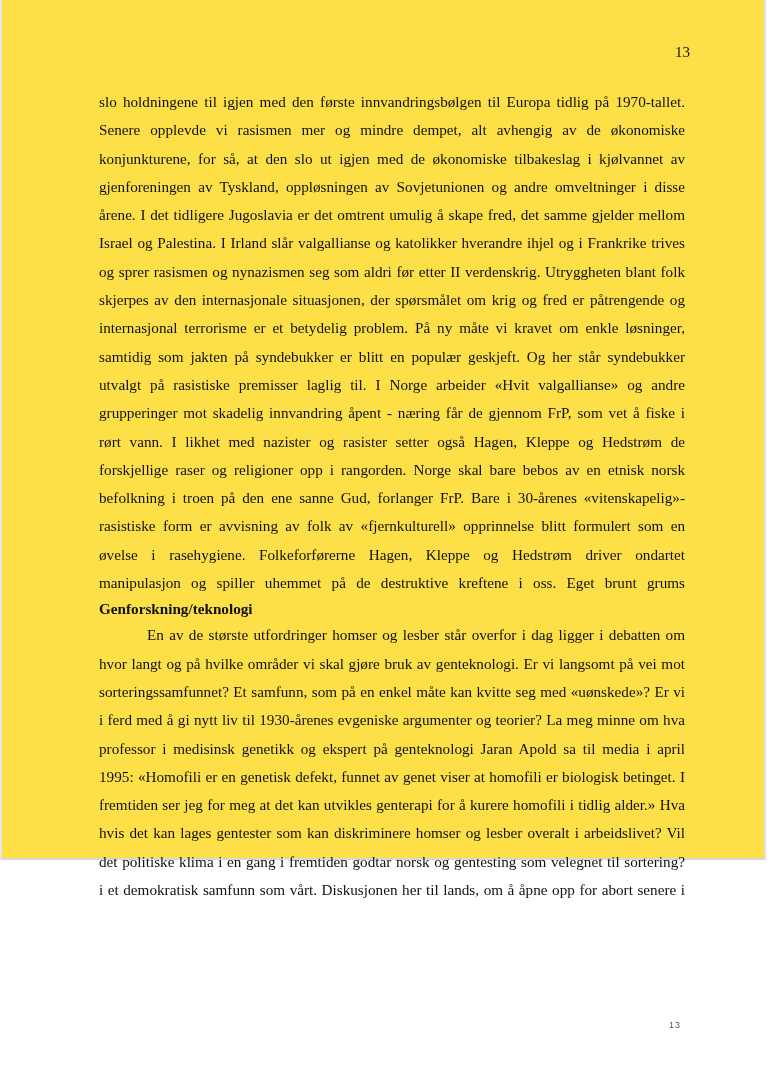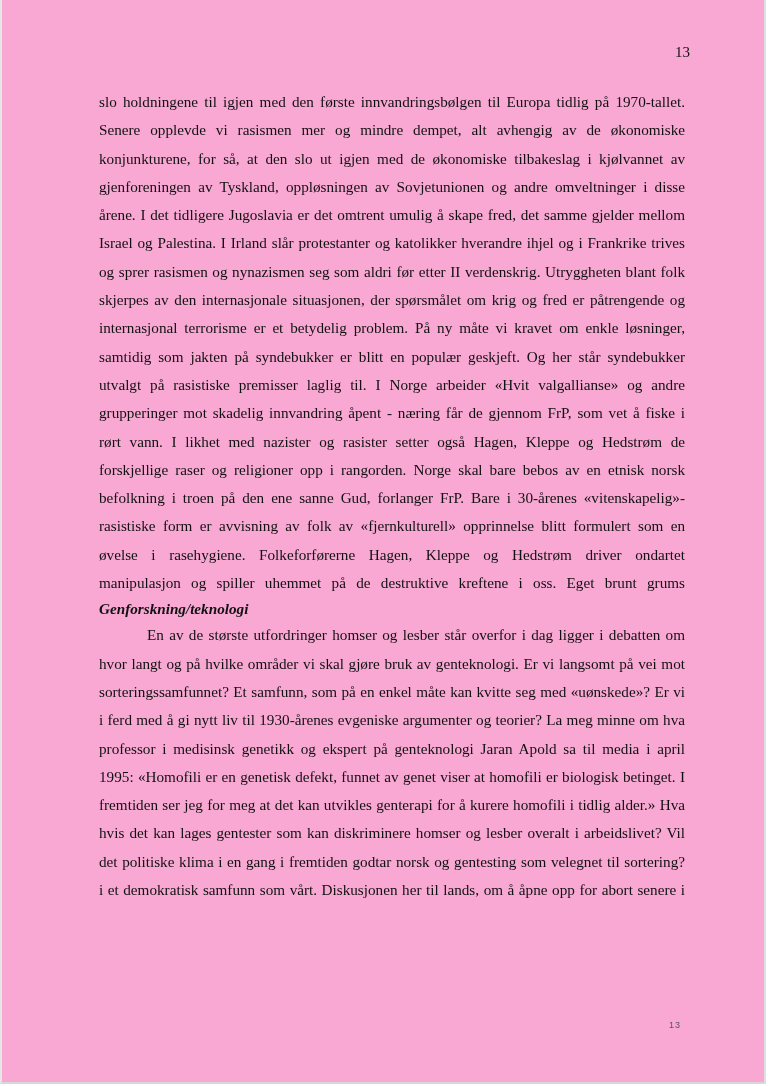--- a/index.html
+++ b/index.html
@@ -1,19 +1,19 @@
 <!DOCTYPE html>
 <html><head>
 <meta charset="utf-8">
 <style>
   html, body { margin: 0; padding: 0; background: #ffffff; }
   body { width: 768px; height: 1086px; position: relative; overflow: hidden; }
   .page {
-    position: absolute; left: 0; top: 0; width: 766px; height: 1084px;
-    background: #f9a8d4;
+    position: absolute; left: 0; top: 0; width: 766px; height: 860px;
+    background: #fde047;
     border-left: 2px solid #e6e6e6;
     border-right: 2px solid #e0e0e0;
     border-bottom: 2px solid #d8d8d8;
     box-sizing: border-box;
   }
   .page-number {
     position: absolute; top: 44px; left: 668px; width: 20px; text-align: right;
     font-family: "Liberation Serif", serif; font-size: 15px; color: #111;
   }
   .body-text {
@@ -21,21 +21,21 @@
     font-family: "Liberation Serif", serif; font-size: 15.2px; color: #111;
   }
   .line {
     height: 28.3px; line-height: 28.3px; white-space: nowrap;
     text-align: justify; text-align-last: justify;
   }
   .line.last { text-align-last: left; }
   .line.indent { padding-left: 48px; }
   .line.heading-gap { height: 26px; line-height: 26px; }
   .heading {
-    font-weight: bold; height: 24px; line-height: 24px; white-space: nowrap; font-style: italic;
+    font-weight: bold; height: 24px; line-height: 24px; white-space: nowrap;
   }
   .it { }
   .footer-mark {
     position: absolute; top: 1020px; left: 667px;
     font-family: "Liberation Sans", sans-serif; font-size: 9px; color: #555;
     letter-spacing: 1px;
   }
 </style>
 </head>
 <body>
@@ -43,21 +43,21 @@
 <div class="page">
   <div class="page-number">13</div>
 
   <div class="body-text">
 
     <div class="line"><span>slo holdningene til igjen med den første innvandringsbølgen til Europa tidlig på 1970-tallet.</span></div>
     <div class="line"><span>Senere opplevde vi rasismen mer og mindre dempet, alt avhengig av de økonomiske</span></div>
     <div class="line"><span>konjunkturene, for så, at den slo ut igjen med de økonomiske tilbakeslag i kjølvannet av</span></div>
     <div class="line"><span>gjenforeningen av Tyskland, oppløsningen av Sovjetunionen og andre omveltninger i disse</span></div>
     <div class="line"><span>årene. I det tidligere Jugoslavia er det omtrent umulig å skape fred, det samme gjelder mellom</span></div>
-    <div class="line"><span>Israel og Palestina. I Irland slår  protestanter og katolikker hverandre ihjel og i Frankrike trives</span></div>
+    <div class="line"><span>Israel og Palestina. I Irland slår  valgallianse og katolikker hverandre ihjel og i Frankrike trives</span></div>
     <div class="line"><span>og sprer rasismen og nynazismen seg som aldri før etter II verdenskrig. Utryggheten blant folk</span></div>
     <div class="line"><span>skjerpes av den internasjonale situasjonen, der spørsmålet om krig og fred er påtrengende og</span></div>
     <div class="line"><span>internasjonal terrorisme er et betydelig problem. På ny måte vi kravet om enkle løsninger,</span></div>
     <div class="line"><span>samtidig som jakten på syndebukker er blitt en populær geskjeft. Og her står syndebukker</span></div>
     <div class="line"><span class="it">utvalgt på rasistiske premisser</span><span> laglig til. I Norge arbeider </span><span class="it">«Hvit valgallianse»</span><span> og andre</span></div>
     <div class="line"><span>grupperinger mot skadelig innvandring åpent - næring får de gjennom FrP, som vet å fiske i</span></div>
     <div class="line"><span>rørt vann. I likhet med nazister og rasister setter også Hagen, Kleppe og Hedstrøm de</span></div>
     <div class="line"><span>forskjellige raser og religioner opp i rangorden. Norge skal bare bebos av en etnisk norsk</span></div>
     <div class="line"><span>befolkning i troen på den </span><span class="it">ene</span><span> sanne Gud, forlanger FrP. Bare i 30-årenes «vitenskapelig»-</span></div>
     <div class="line"><span>rasistiske form er </span><span class="it">avvisning</span><span> av folk av «fjernkulturell» opprinnelse blitt formulert som en</span></div>

